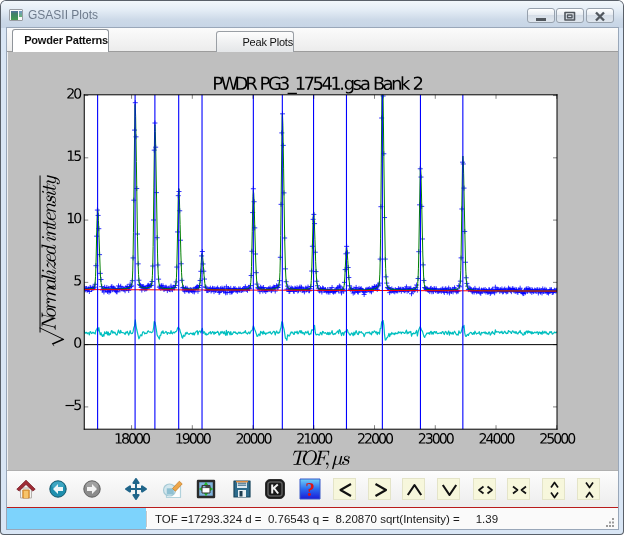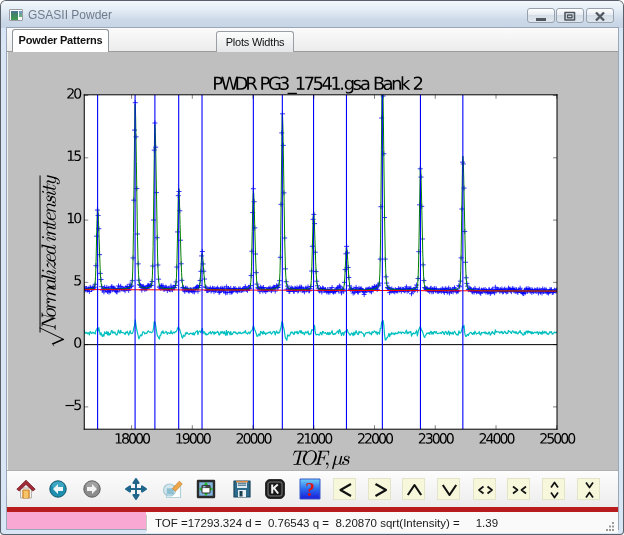--- a/index.html
+++ b/index.html
@@ -27,64 +27,64 @@
 #btnmax{left:556px;}
 #btncls{left:586px;}
 
 #client{position:absolute;left:7px;top:28px;width:611px;height:501px;background:#f0f0f0;
  box-shadow:0 0 0 1px #99a7b9;}
 #tabbar{position:absolute;left:0px;top:0px;width:611px;height:24px;
  background:linear-gradient(180deg,#fbfbfb,#ececec);border-bottom:1px solid #9c9c9c;box-sizing:border-box;}
 .tab{position:absolute;top:3px;height:21px;box-sizing:border-box;
  border:1px solid #9a9fa5;border-bottom:none;border-radius:3px 3px 0 0;
  background:linear-gradient(180deg,#fdfdfd 0%,#f0f1f2 50%,#e4e6e8 100%);
- font-size:11px;letter-spacing:-0.2px;color:#111;text-align:center;line-height:20px;}
+ font-size:11px;letter-spacing:-0.2px;color:#111;text-align:right;line-height:20px;}
 .tab.sel{top:1px;height:23px;background:#fff;font-weight:bold;z-index:3;
  border-color:#8f949a;}
 #canvas{position:absolute;left:1px;top:24px;width:610px;height:419px;background:#bfbfbf;overflow:hidden;}
 #canvas svg{display:block;margin-top:1px;}
 #toolbar{position:absolute;left:0px;top:442px;width:611px;height:37px;
  background:linear-gradient(180deg,#fdfdfd 0%,#f3f3f3 60%,#ededed 100%);
  border-top:1px solid #b0b0b0;box-sizing:border-box;}
 .ti{position:absolute;top:7px;width:22px;height:22px;}
 .ybtn{position:absolute;top:6.5px;width:23px;height:22px;background:#f7f7dc;
  border:1px solid #e4e4c8;box-sizing:border-box;}
 .ybtn svg{position:absolute;left:0;top:0;}
 #statusbar{position:absolute;left:0px;top:479px;width:611px;height:22px;
- background:#f9a8d4;border-top:5px solid #b91c1c;box-sizing:border-box;}
+ background:#7dd3fc;border-top:1px solid #b91c1c;box-sizing:border-box;}
 #sbfield{position:absolute;left:139px;top:0px;width:472px;height:21px;background:#fafafa;}
 #sbsep{position:absolute;left:139px;top:3px;width:1px;height:16px;background:#c8c8c8;
  border-right:1px solid #fff;}
 #sbtext{position:absolute;left:148px;top:0px;width:420px;height:22px;font-size:11.5px;
  color:#1a1a1a;line-height:22px;white-space:pre;}
 #grip{position:absolute;right:3px;top:10px;width:9px;height:9px;}
 </style></head>
 <body>
 <div id="win">
  <div id="frame"></div>
  <div id="titlebar"></div>
  <div id="titleicon">
       <div class="plot"></div>
       <div class="side"></div>
     </div>
- <div id="titletext">GSASII Powder</div>
+ <div id="titletext">GSASII Plots</div>
  <div id="btnmin" class="capbtn"><svg width="26" height="13">
         <path d="M 8 9.5 h 10" stroke="#51575e" stroke-width="3" fill="none"></path>
       </svg></div>
  <div id="btnmax" class="capbtn"><svg width="26" height="13">
         <rect x="8" y="2.5" width="9.5" height="7.5" fill="none" stroke="#51575e" stroke-width="1.6"></rect>
         <rect x="10.5" y="5" width="4.5" height="2.8" fill="none" stroke="#51575e" stroke-width="1.4"></rect>
       </svg></div>
  <div id="btncls" class="capbtn"><svg width="26" height="13">
         <path d="M 9 2.5 L 17 10.5 M 17 2.5 L 9 10.5" stroke="#51575e" stroke-width="2.4" fill="none"></path>
       </svg></div>
  <div id="client">
   <div id="tabbar">
    <div class="tab sel" style="left:5px;width:97px;">Powder Patterns</div>
-   <div class="tab" style="left:209px;width:78px;">Plots Widths</div>
+   <div class="tab" style="left:209px;width:78px;">Peak Plots</div>
   </div>
   <div id="canvas">
         <svg width="610" height="418" viewBox="0 0 610 418" version="1.1"> 
           <defs> 
             <style type="text/css">*{stroke-linejoin: round; stroke-linecap: butt}</style> 
           </defs> 
           <g id="figure_1"> 
             <g id="patch_1"> 
               <path d="M 0 418 L 610 418 L 610 0 L 0 0 z " style="fill: #bfbfbf"></path> 
             </g> 

